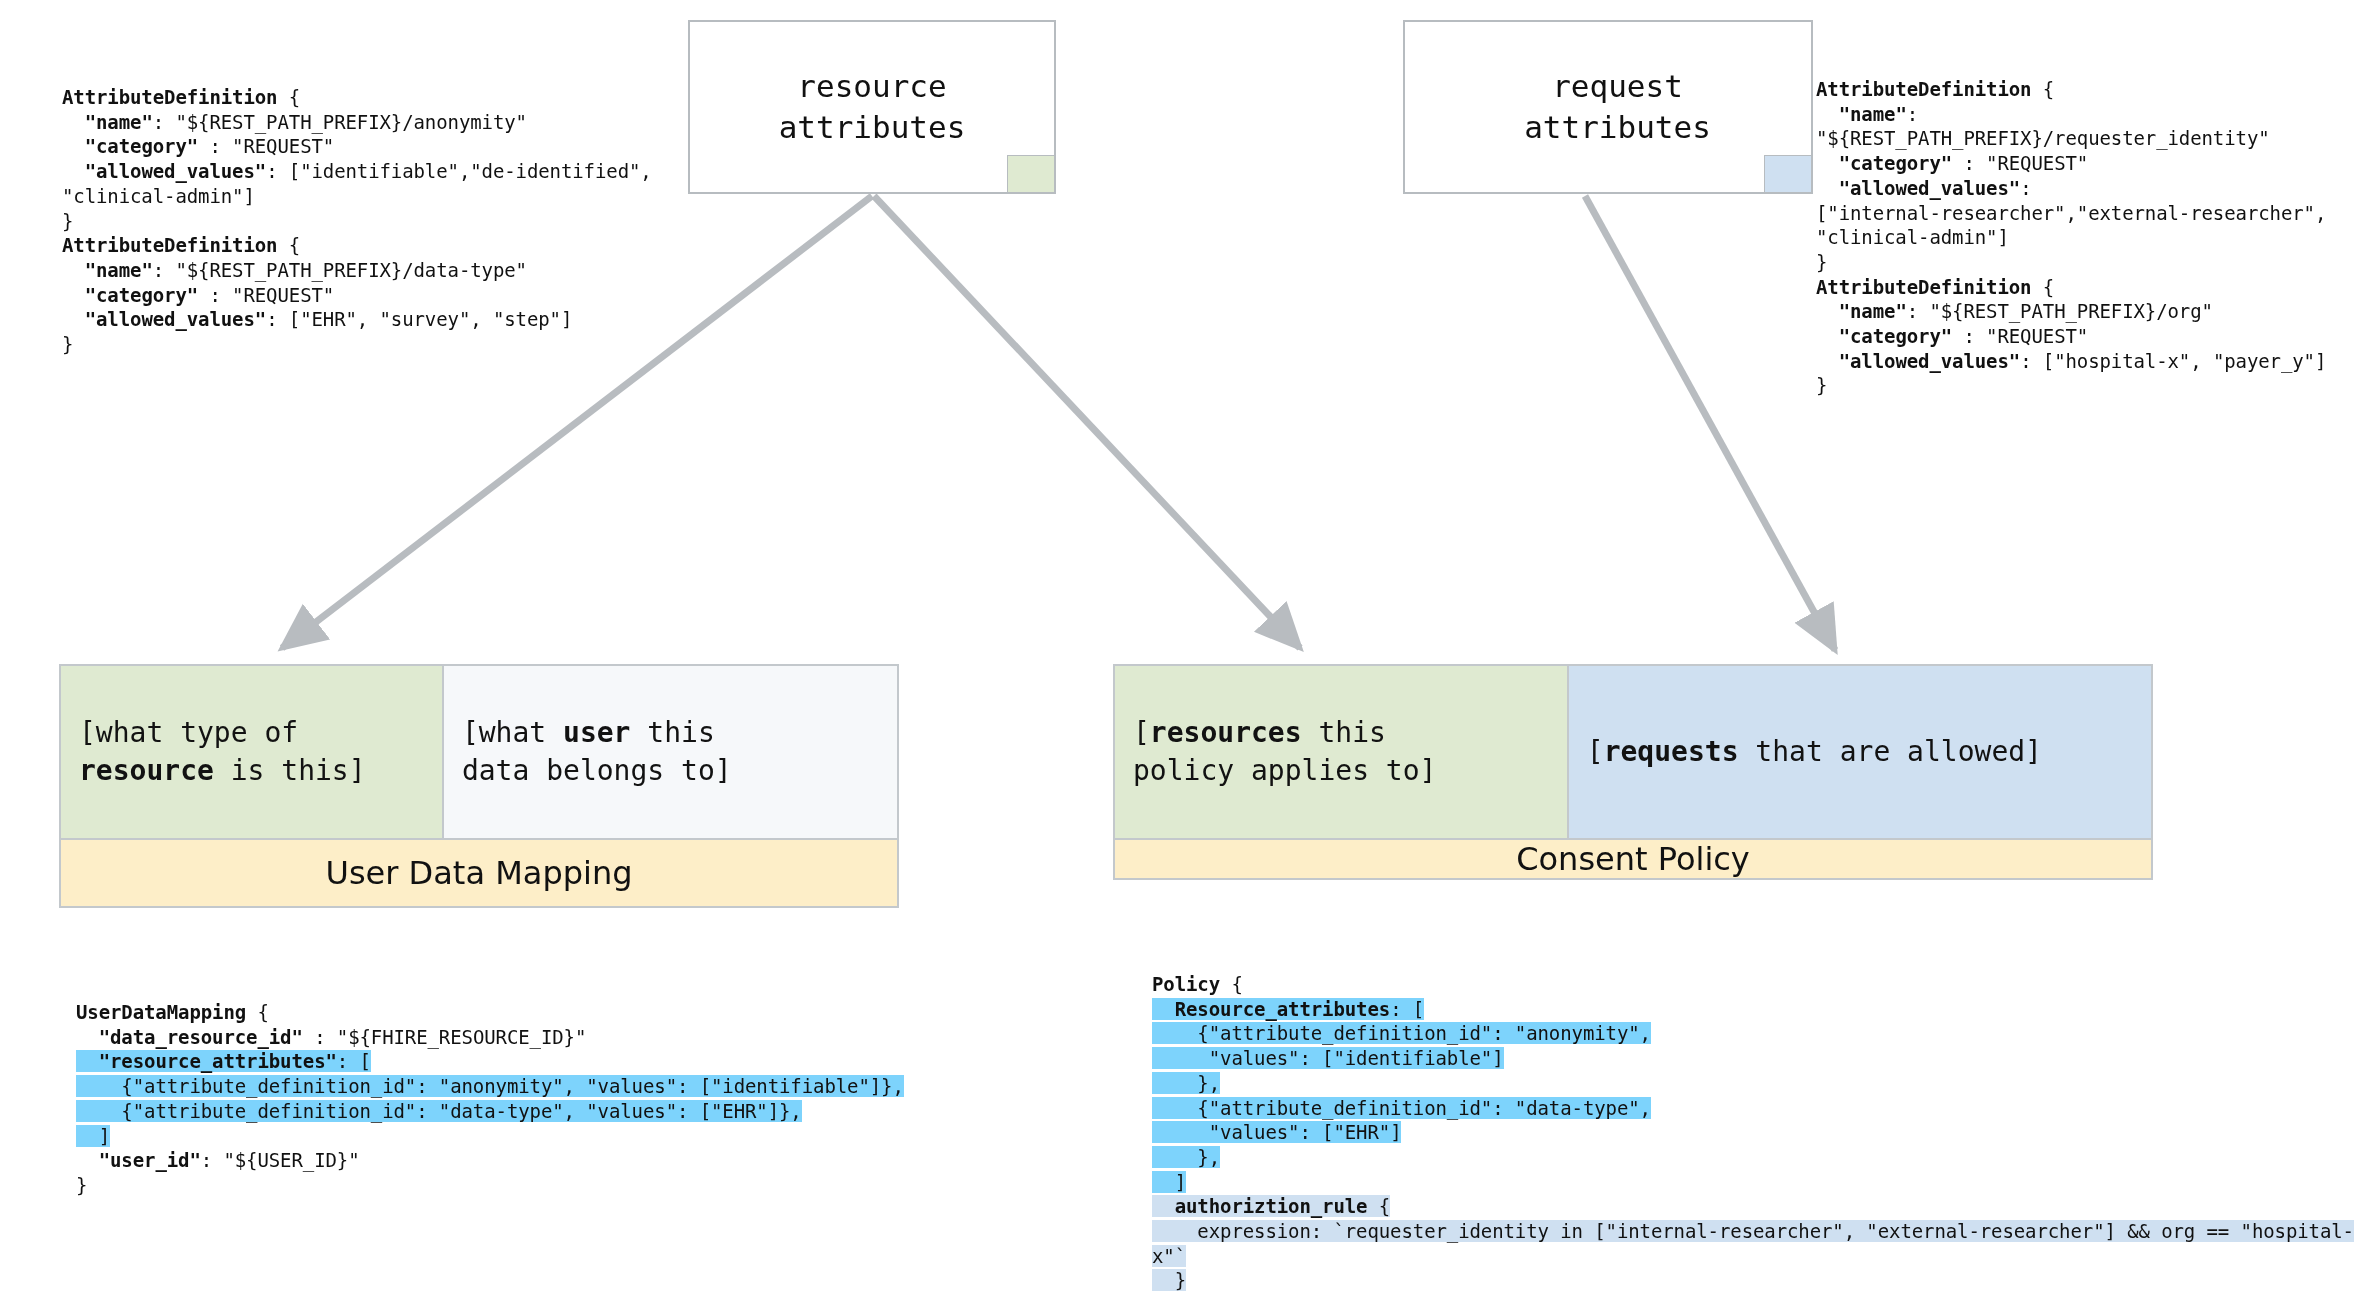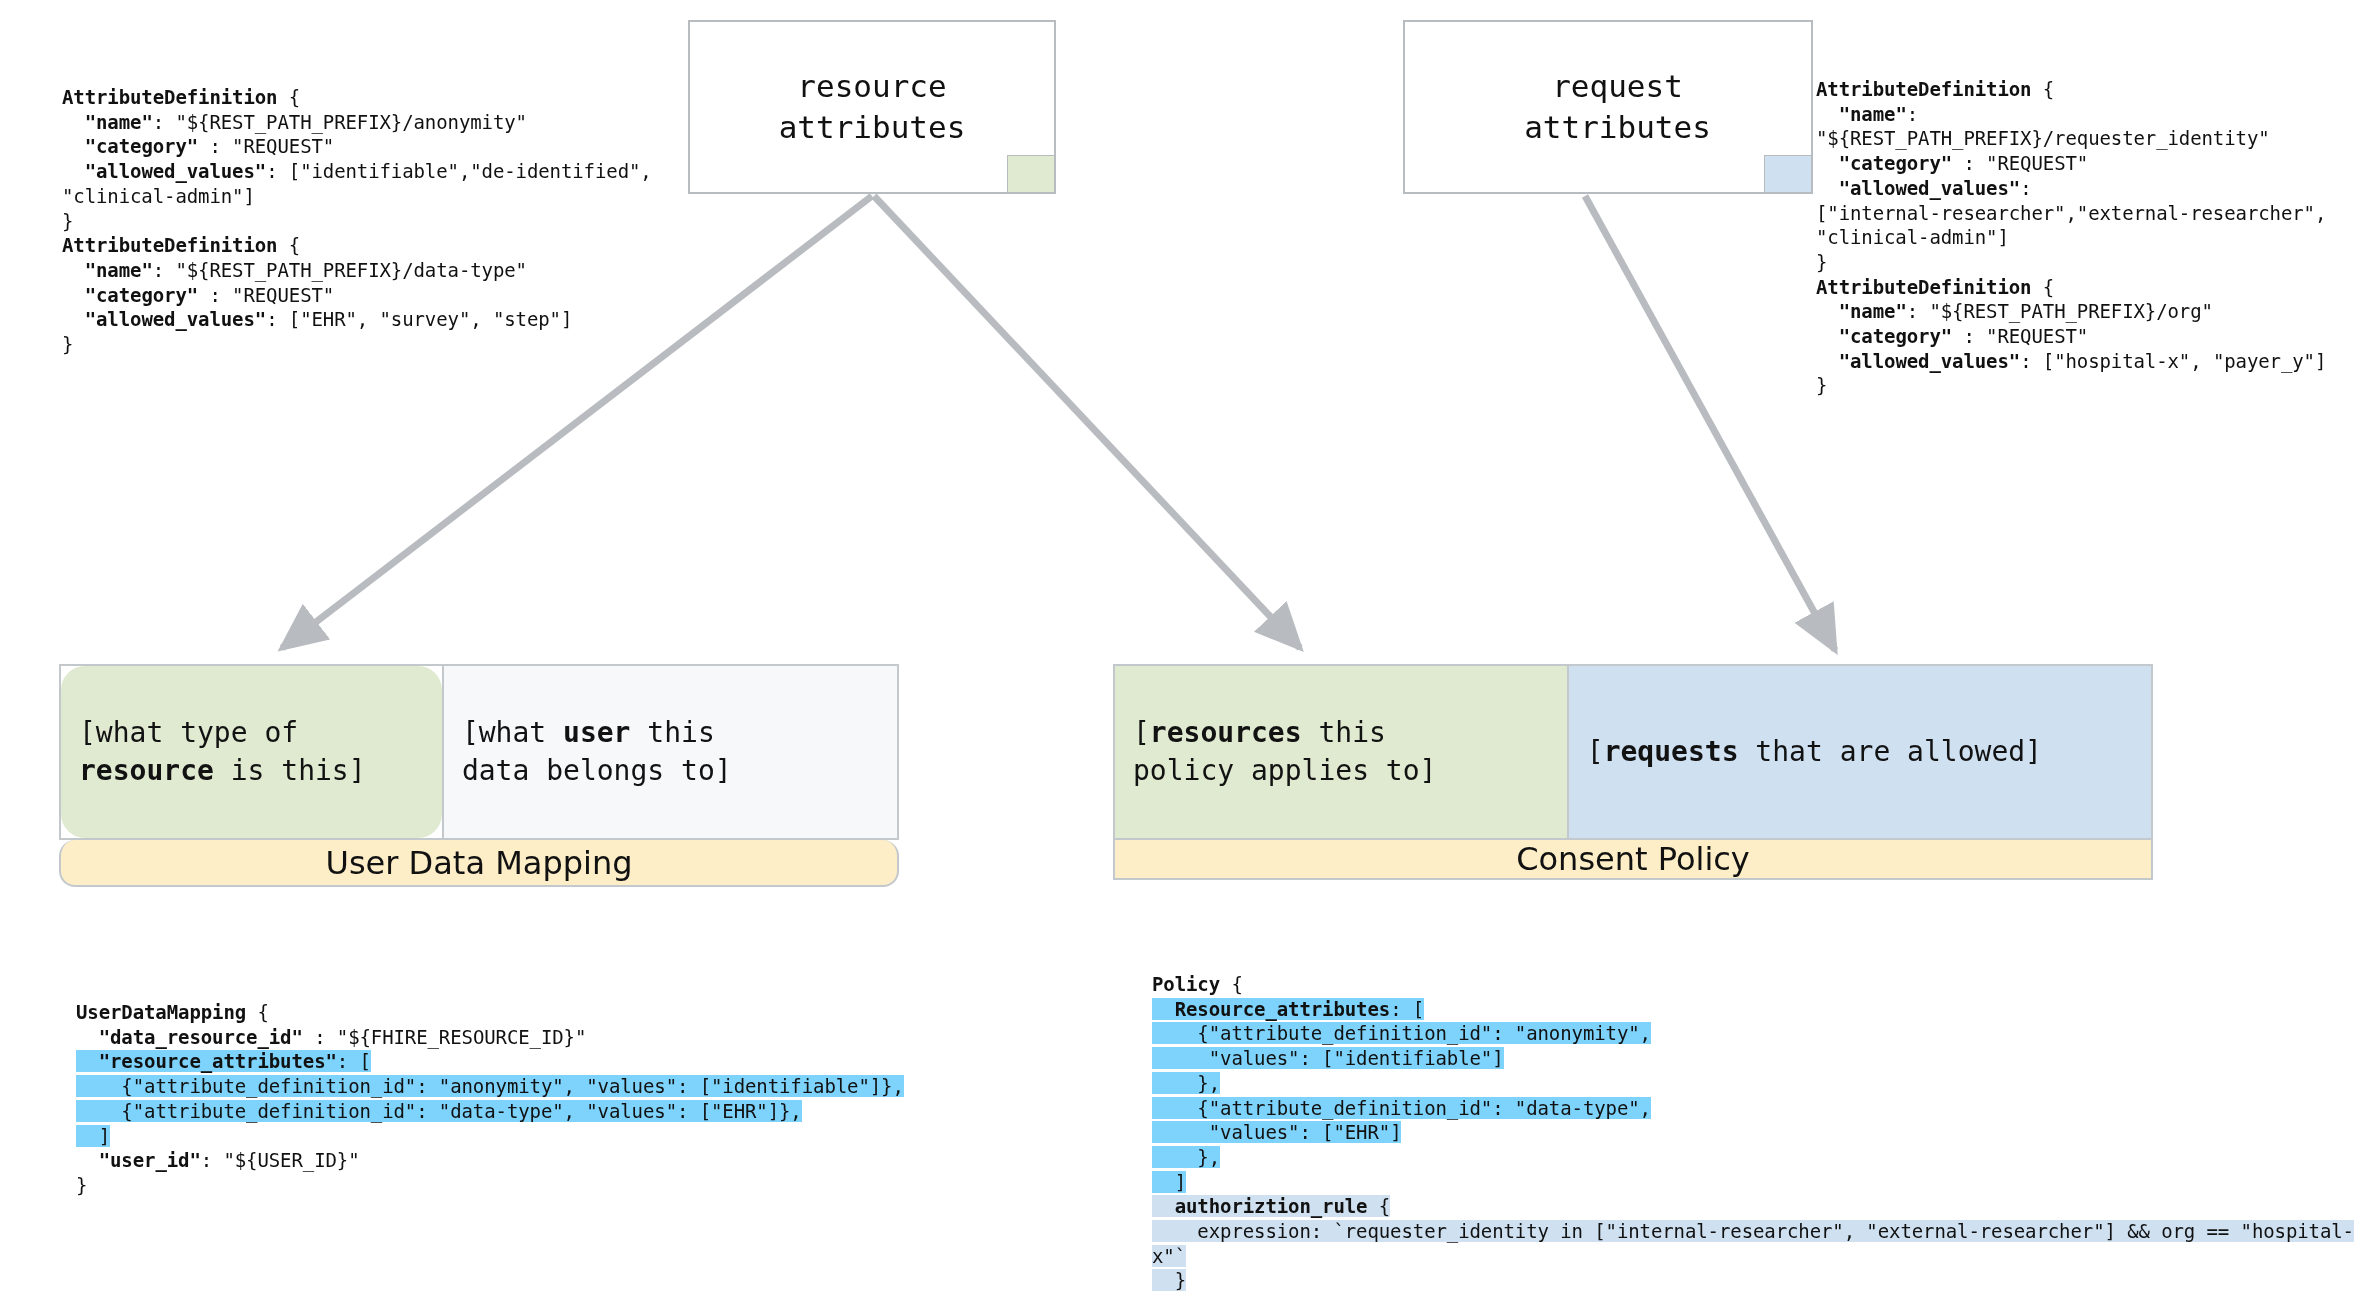--- a/index.html
+++ b/index.html
@@ -74,23 +74,23 @@
     font-family:"DejaVu Sans","Liberation Sans",sans-serif;
     font-size:32px;
     color:#111111;
   }
   .bg-green{background:#dfead1;}
   .bg-blue{background:#cfe0f1;}
   .bg-white{background:#f6f8fa;}
 
   #card-user-data-mapping{left:59px;top:664px;width:840px;}
   #card-user-data-mapping .cells{height:176px;}
-  #card-user-data-mapping .c1{width:418px;border-radius:24px;}
+  #card-user-data-mapping .c1{width:418px;}
   #card-user-data-mapping .c2{width:500px;}
-  #card-user-data-mapping .footer{height:47px;border-radius:16px;}
+  #card-user-data-mapping .footer{height:68px;}
 
   #card-consent-policy{left:1113px;top:664px;width:1040px;}
   #card-consent-policy .cells{height:176px;}
   #card-consent-policy .c1{width:476px;}
   #card-consent-policy .c2{width:616px;}
   #card-consent-policy .footer{height:40px;}
 </style>
 </head>
 <body>
 

